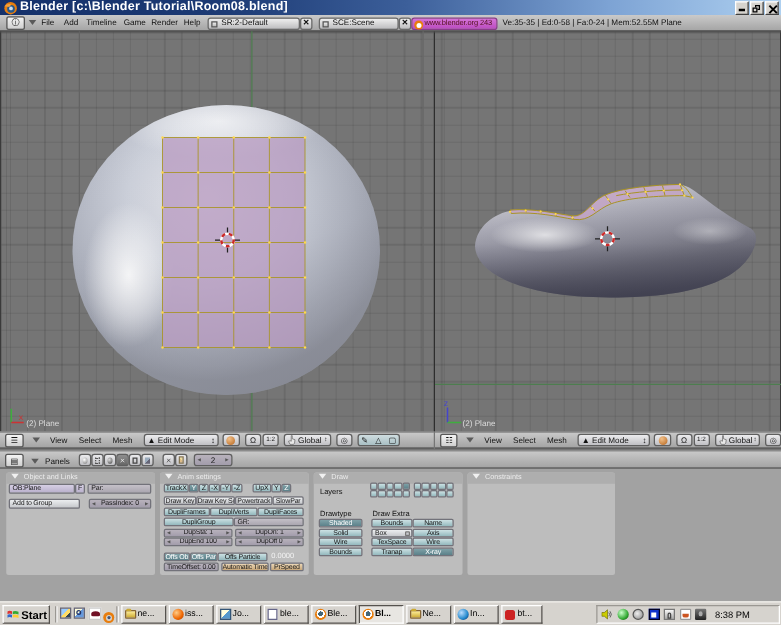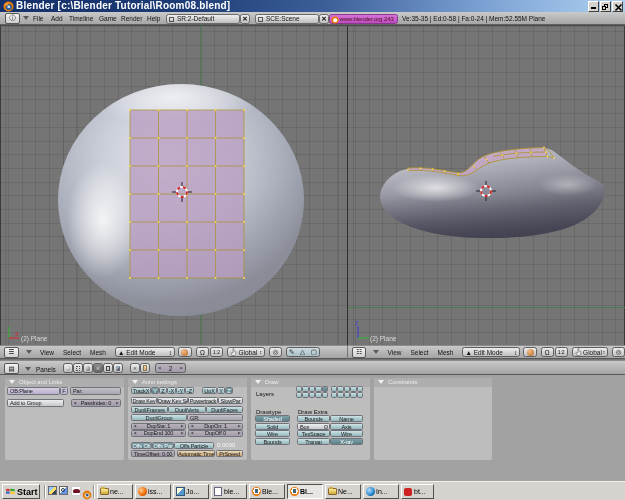--- a/index.html
+++ b/index.html
@@ -538,15 +538,36 @@
     <div class="tsep" style="left:93px;"></div>
     <div class="tbtn" style="left:97px;width:36px;"><span class="fold"></span>ne...</div>
     <div class="tbtn" style="left:135px;width:36px;"><span class="ffx"></span>iss...</div>
     <div class="tbtn" style="left:173px;width:36px;"><span class="mag"></span>Jo...</div>
     <div class="tbtn" style="left:211px;width:36px;"><span class="doc"></span>ble...</div>
     <div class="tbtn" style="left:249px;width:36px;"><span class="blnd"></span>Ble...</div>
     <div class="tbtn active" style="left:287px;width:36px;"><span class="blnd"></span>Bl...</div>
     <div class="tbtn" style="left:325px;width:36px;"><span class="fold"></span>Ne...</div>
     <div class="tbtn" style="left:363px;width:36px;"><span class="globe"></span>In...</div>
     <div class="tbtn" style="left:401px;width:33px;"><span class="puzz"></span>bt...</div>
+    <div id="tray">
+      <svg width="9" height="9" viewBox="0 0 9 9" style="margin-left:3px;">
+          <path d="M0.5 3 H2.5 L5 0.8 V8.2 L2.5 6 H0.5 Z" fill="#cc0" stroke="#660" stroke-width="0.5"></path>
+          <path d="M6 3 Q7.5 4.5 6 6 M7 2 Q9.2 4.5 7 7" stroke="#555" stroke-width="0.7" fill="none"></path>
+        </svg>
+      <span class="ticon" style="background:radial-gradient(circle at 35% 35%,#cfc,#3a3 60%,#030);border-radius:50%;"></span>
+      <span class="ticon" style="background:radial-gradient(circle at 40% 40%,#eee,#888);border-radius:50%;border:0.5px solid #555;"></span>
+      <span class="ticon" style="background:#1133cc;border:0.5px solid #002;">
+          <span style="display:block;width:4px;height:4px;margin:2px auto;background:#fff;"></span>
+        </span>
+      <span class="ticon" style="background:linear-gradient(#f8f8f8,#aaa);border:0.5px solid #777;">
+          <span style="display:block;width:3px;height:5px;margin:1.5px auto;border:1px solid #444;border-radius:2px 2px 0 0;"></span>
+        </span>
+      <span class="ticon" style="background:#fff;border:0.5px solid #999;border-radius:1px;">
+          <span style="display:block;width:5px;height:3px;margin:2.5px auto;background:#c52;border-radius:0 0 40% 40%;"></span>
+        </span>
+      <span class="ticon" style="background:linear-gradient(#777,#222);border-radius:1px;">
+          <span style="display:block;width:3.5px;height:3.5px;margin:2px auto;background:#aaa;border-radius:50%;"></span>
+        </span>
+      <span style="font-size:7.5px;margin-left:7px;color:#000;">8:38 PM</span>
+    </div>
   </div>
 
 </div>
 
 </body></html>

